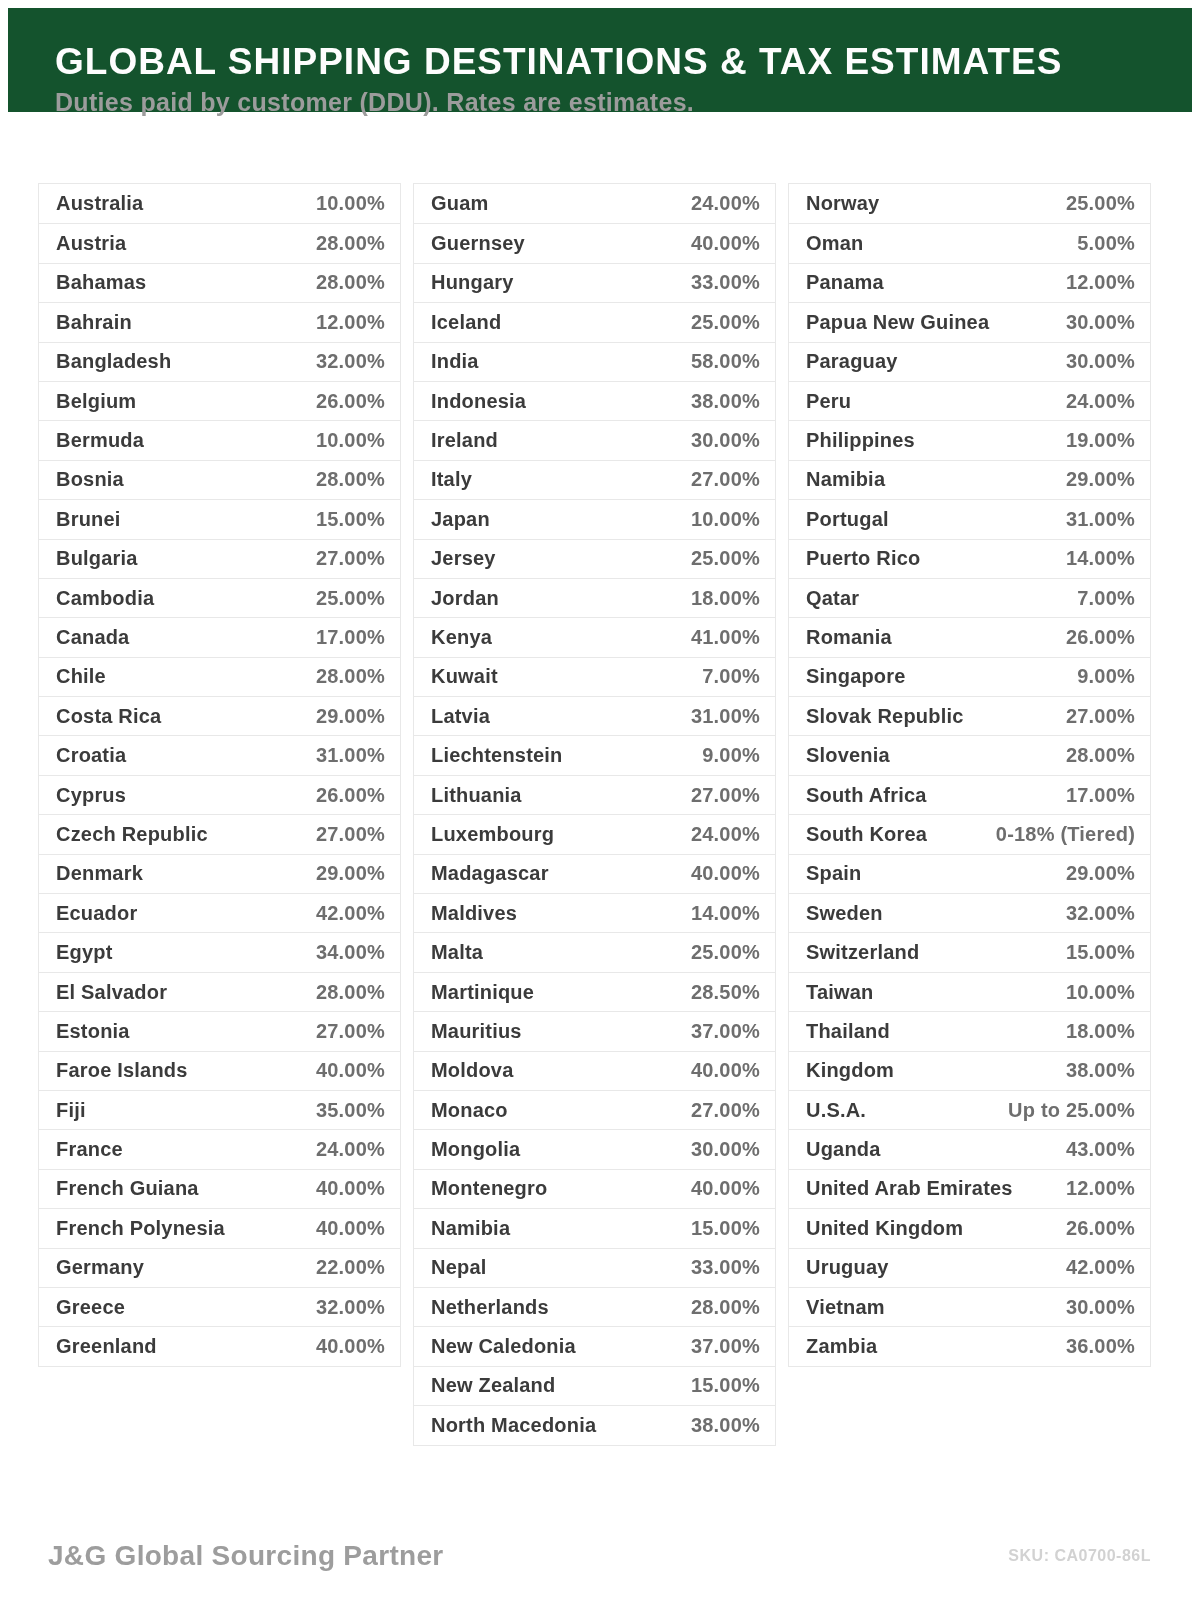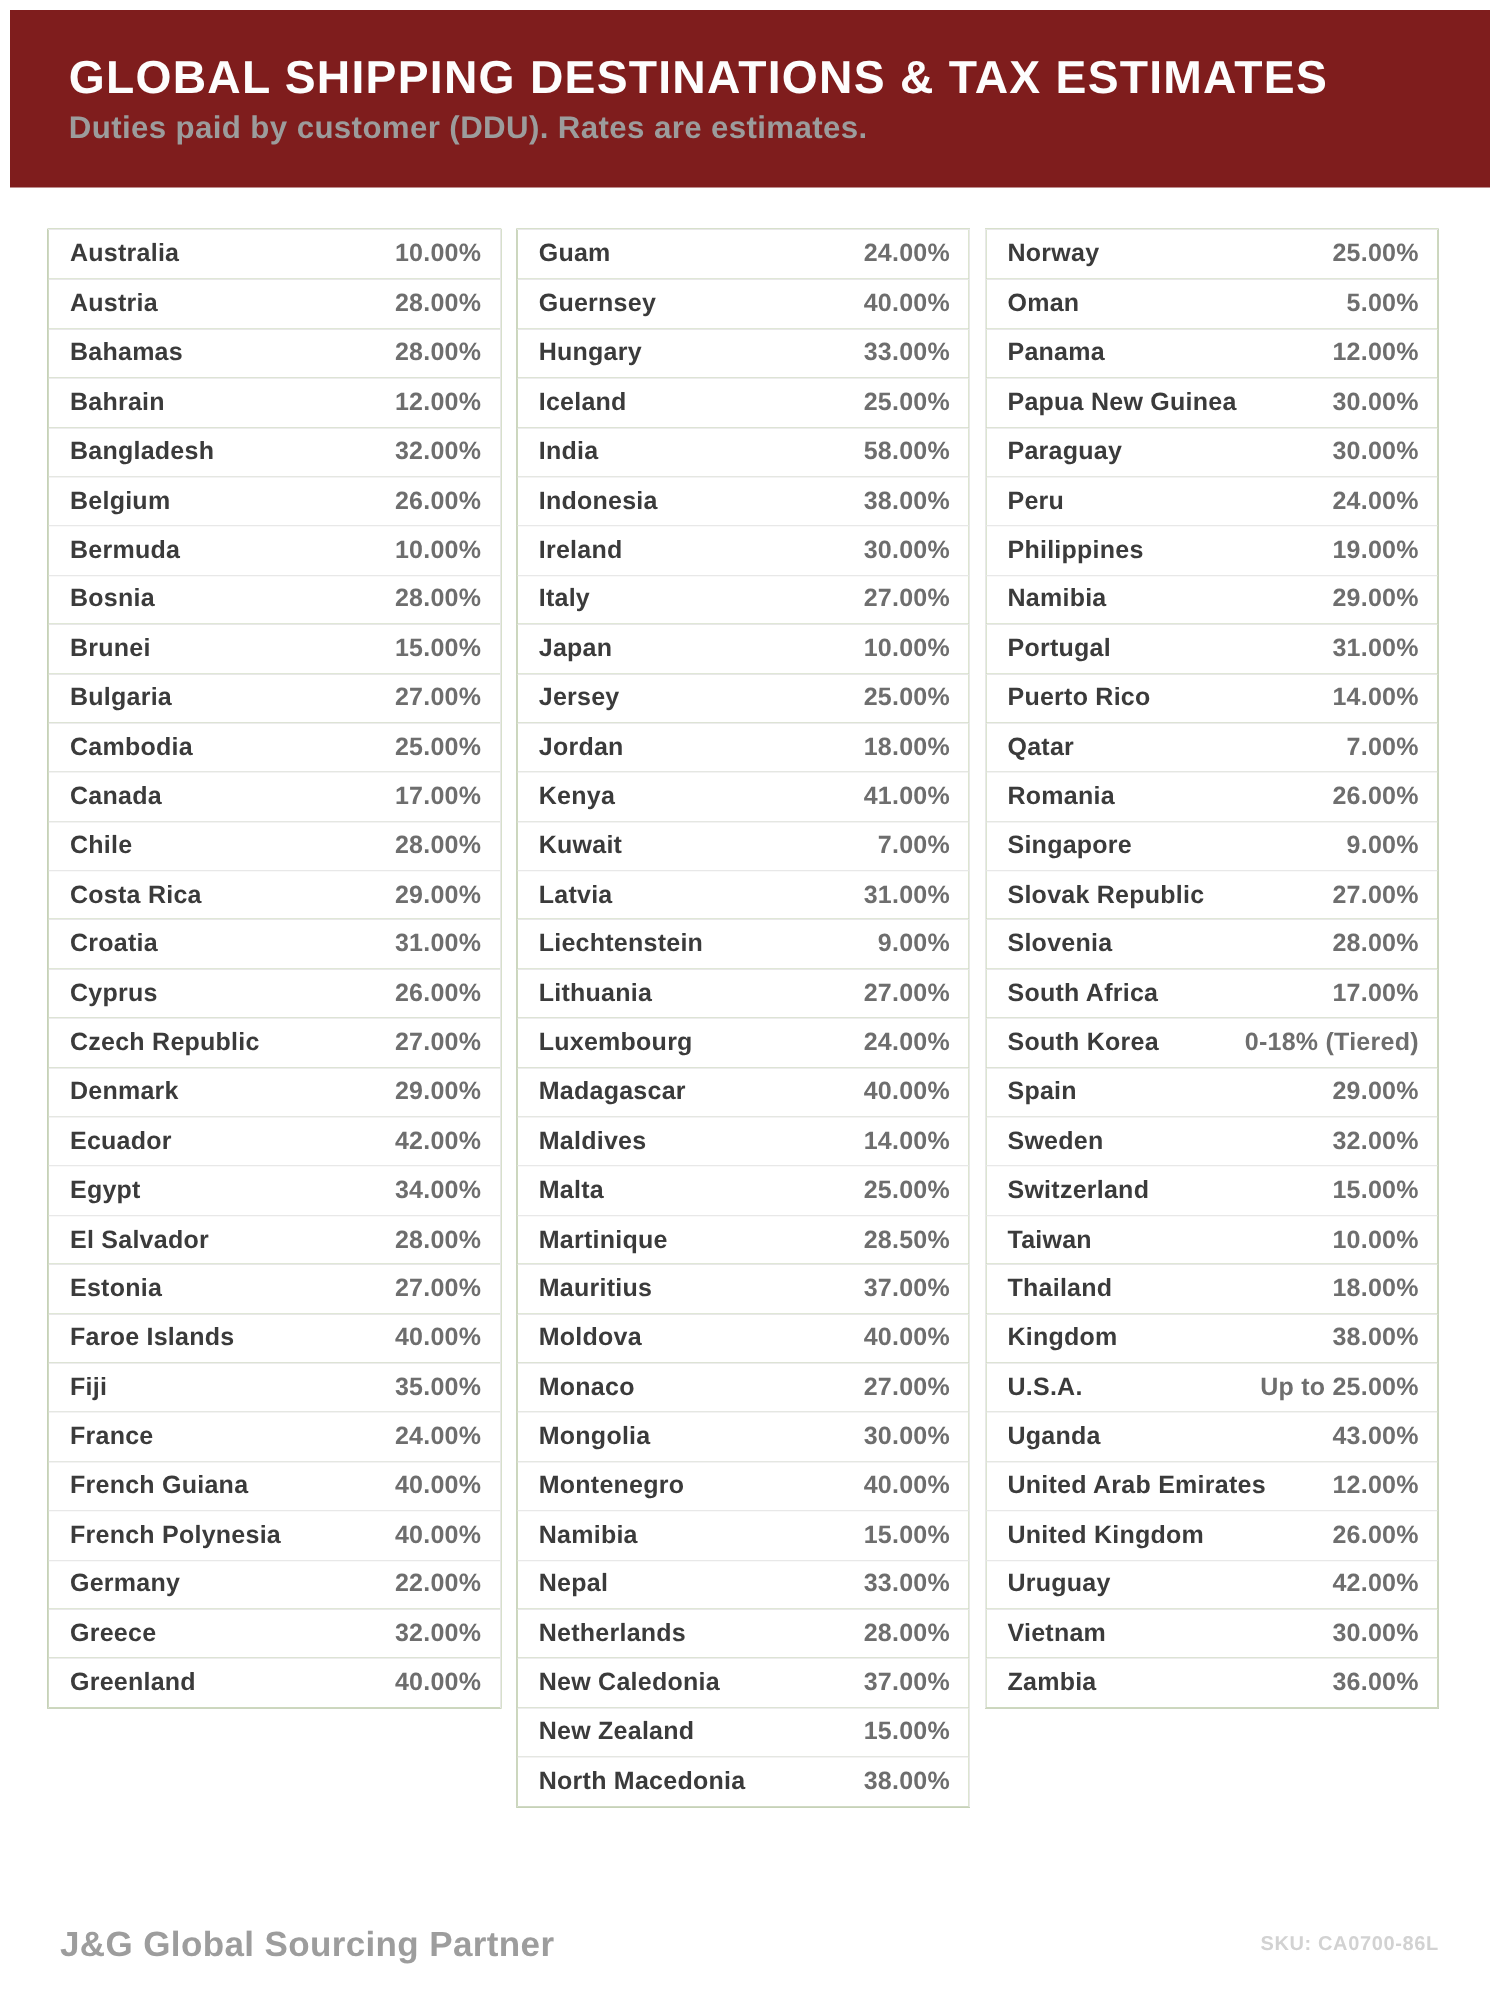--- a/index.html
+++ b/index.html
@@ -7,22 +7,22 @@
     width: 1200px; height: 1600px;
     background: #ffffff;
     font-family: "Liberation Sans", sans-serif;
     overflow: hidden;
     position: relative;
   }
   
   .header {
     position: absolute;
     left: 8px; top: 8px; right: 8px;
-    height: 142px;
-    background: #7f1d1d;
+    height: 104px;
+    background: #14532d;
     padding: 34px 40px 0 47px;
   }
   .header .title {
     color: #fdfdfd;
     font-size: 37px;
     font-weight: 800;
     letter-spacing: 1px;
     line-height: 1.1;
     white-space: nowrap;
   }
@@ -39,21 +39,21 @@
     position: absolute;
     left: 38px; top: 183px;
     width: 1113px;
     display: grid;
     grid-template-columns: repeat(3, 1fr);
     column-gap: 12px;
     align-items: start;
   }
   .rate-column {
     border: 1px solid #e8e8e8;
-    background: #4d7c0f;
+    background: #7f1d1d;
   }
   .row {
     height: 39.4px;
     display: flex;
     justify-content: space-between;
     align-items: center;
     padding: 0 15px 0 17px;
     background: #ffffff;
   }
   .row + .row { border-top: 1px solid #e8e8e8; }

